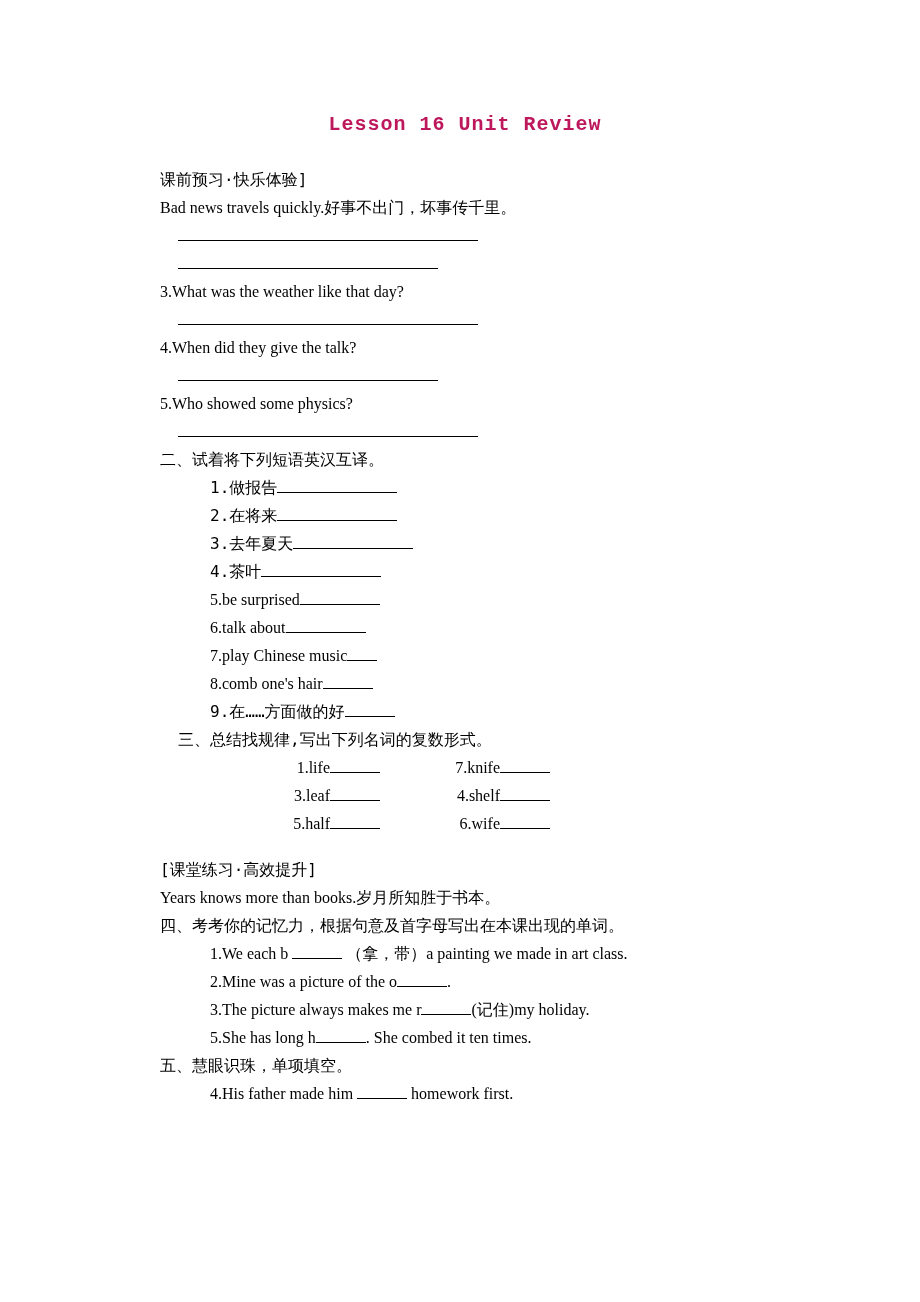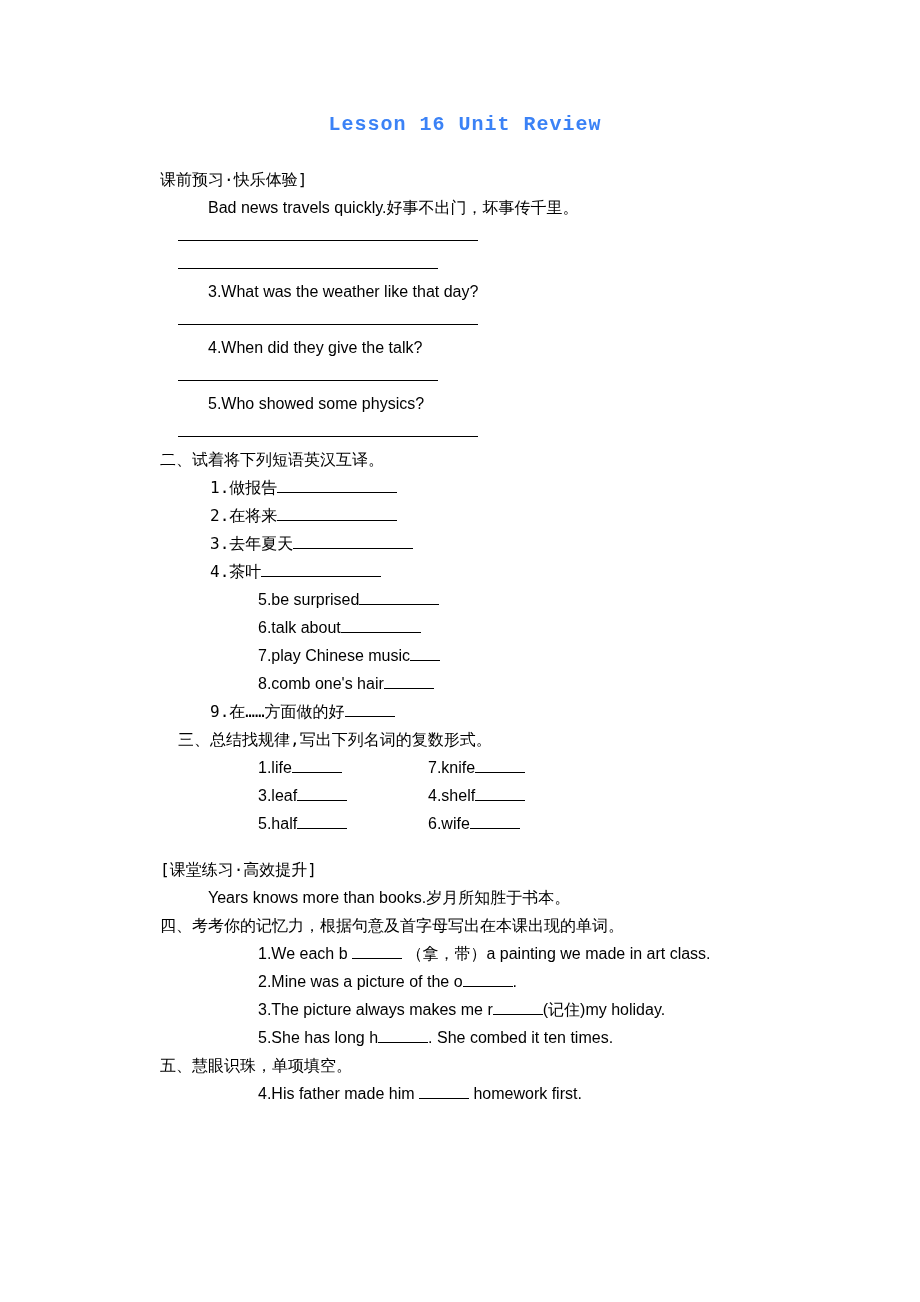--- a/index.html
+++ b/index.html
@@ -12,21 +12,21 @@
     color: #000;
   }
   .page {
     width: 920px;
     min-height: 1302px;
     padding: 110px 150px 80px 160px;
     box-sizing: border-box;
   }
   .title {
     font-family: "Courier New", "SimHei", monospace;
-    color: #3b82f6;
+    color: #be185d;
     font-weight: bold;
     text-align: center;
     font-size: 20px;
     margin-bottom: 28px;
     letter-spacing: 1px;
   }
   .line {
     margin: 4px 0;
     white-space: pre-wrap;
   }
@@ -39,22 +39,22 @@
     border-bottom: 1px solid #000;
     display: inline-block;
     height: 0.9em;
     vertical-align: baseline;
   }
   .u-xs { width: 50px; }
   .u-s  { width: 80px; }
   .u-m  { width: 120px; }
   .u-l  { width: 260px; }
   .u-xl { width: 300px; }
-  .mono { font-family: Liberation Sans, sans-serif; margin-left: 48px; }
-  .plural-row { display:flex; }
+  .mono { font-family: Liberation Serif, serif; }
+  .plural-row { display:flex;text-align:right; }
   .plural-col { width:170px; }
 </style>
 </head>
 <body>
 
 <div class="page">
 
   <div class="title">Lesson 16 Unit Review</div>
 
   <div class="line">课前预习·快乐体验]</div>

